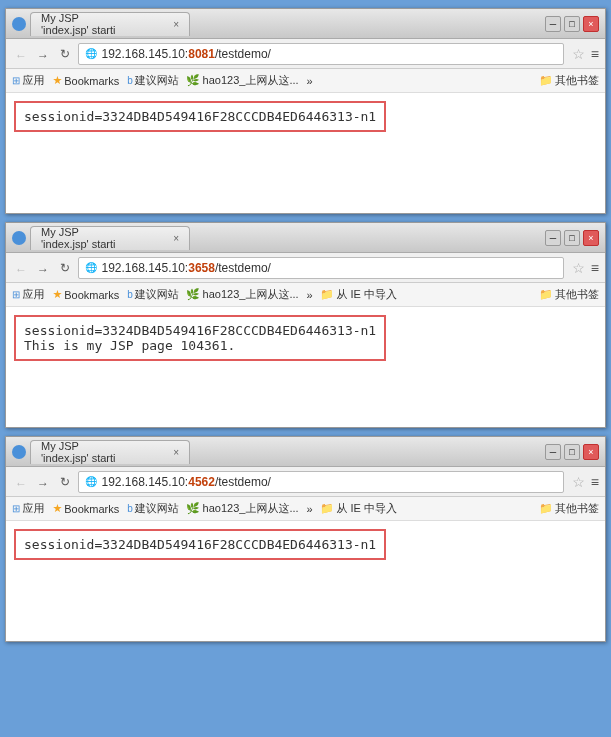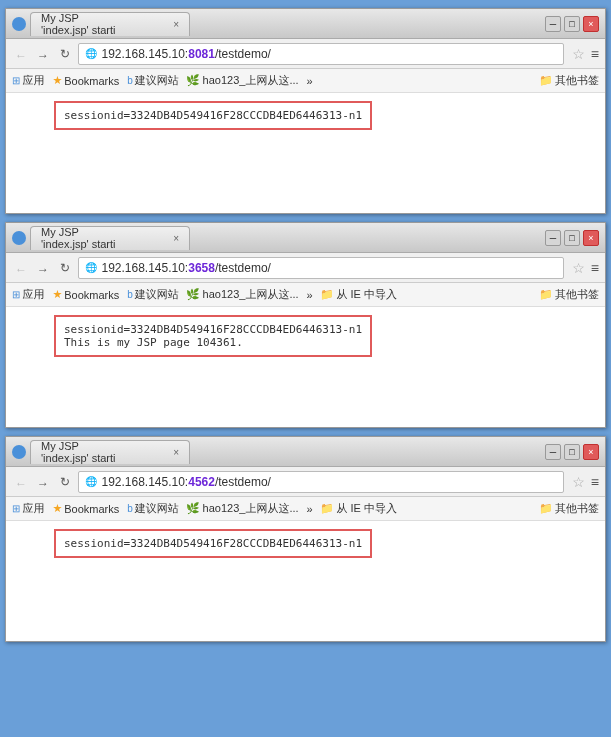--- a/index.html
+++ b/index.html
@@ -112,21 +112,21 @@
     .address-lock {
       font-size: 10px;
       color: #999;
       margin-right: 4px;
     }
     .address-text {
       flex: 1;
       font-size: 12px;
     }
     .address-highlight {
-      color: #6d28d9;
+      color: #c2410c;
       font-weight: bold;
     }
     .star-icon {
       margin-left: 4px;
       font-size: 14px;
       color: #aaa;
       cursor: pointer;
     }
     .menu-icon {
       font-size: 14px;
@@ -175,25 +175,24 @@
     .content-area {
       background: white;
       min-height: 120px;
       padding: 8px;
     }
 
     .content-box {
       border: 2px solid #e05a5a;
       padding: 6px 8px;
       font-family: monospace;
-      font-size: 11px;
+      font-size: 13px;
       color: #333;
       display: inline-block;
       min-width: 300px;
-      margin-left: 40px;
     }
 
     
     .title-bar-left {
       display: flex;
       align-items: center;
       gap: 4px;
     }
 
     .ie-icon {

